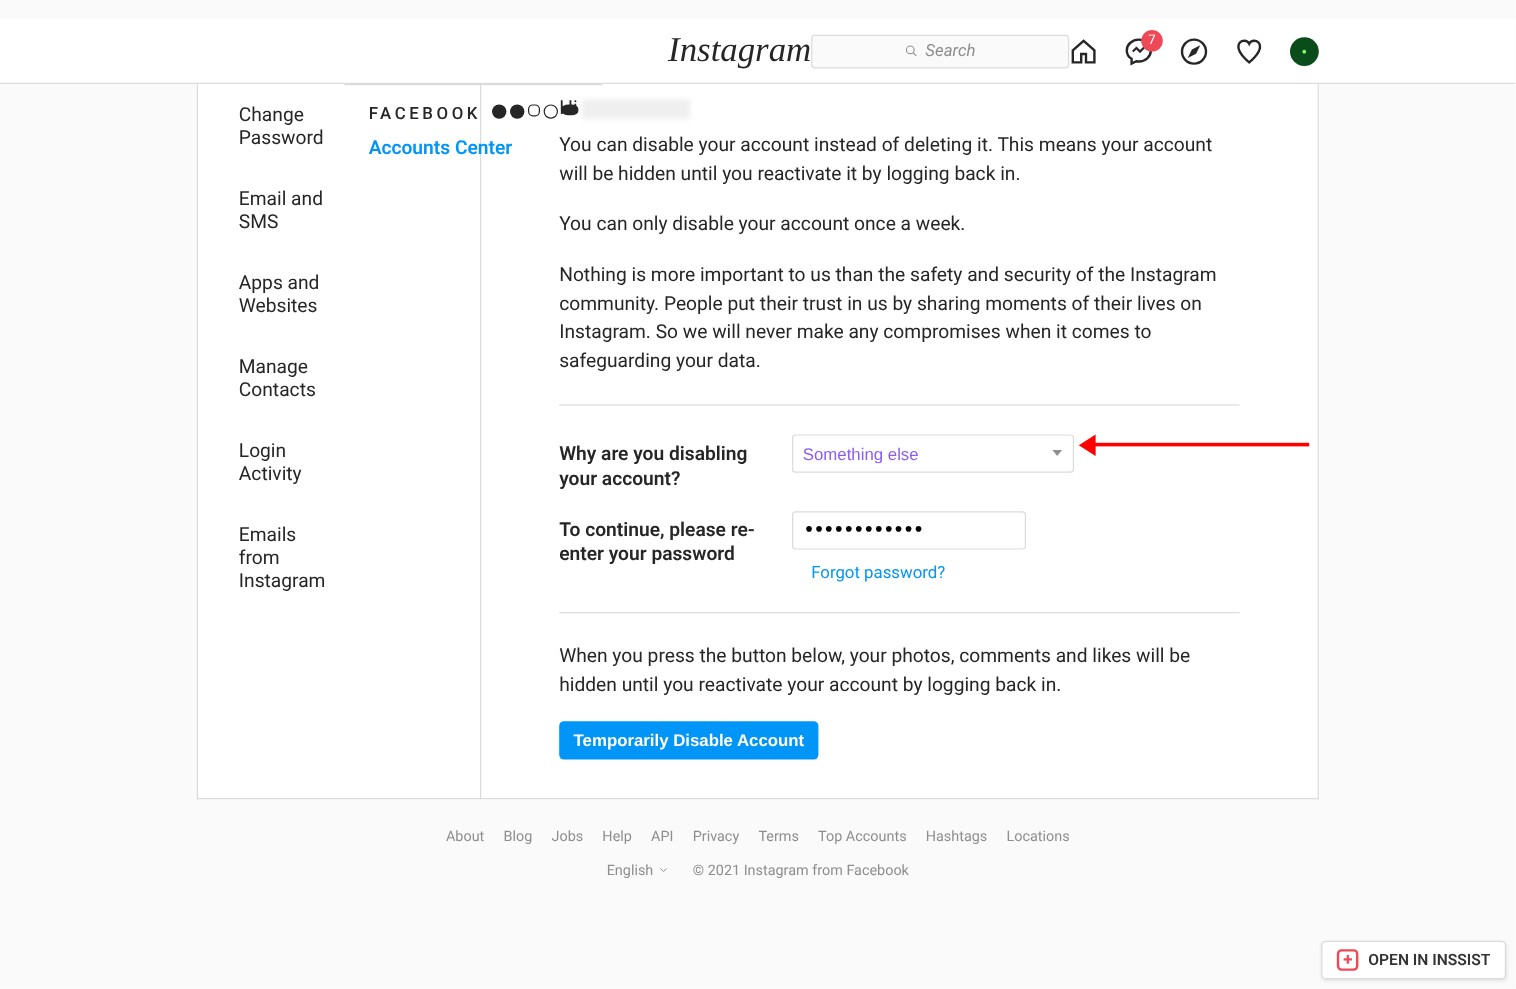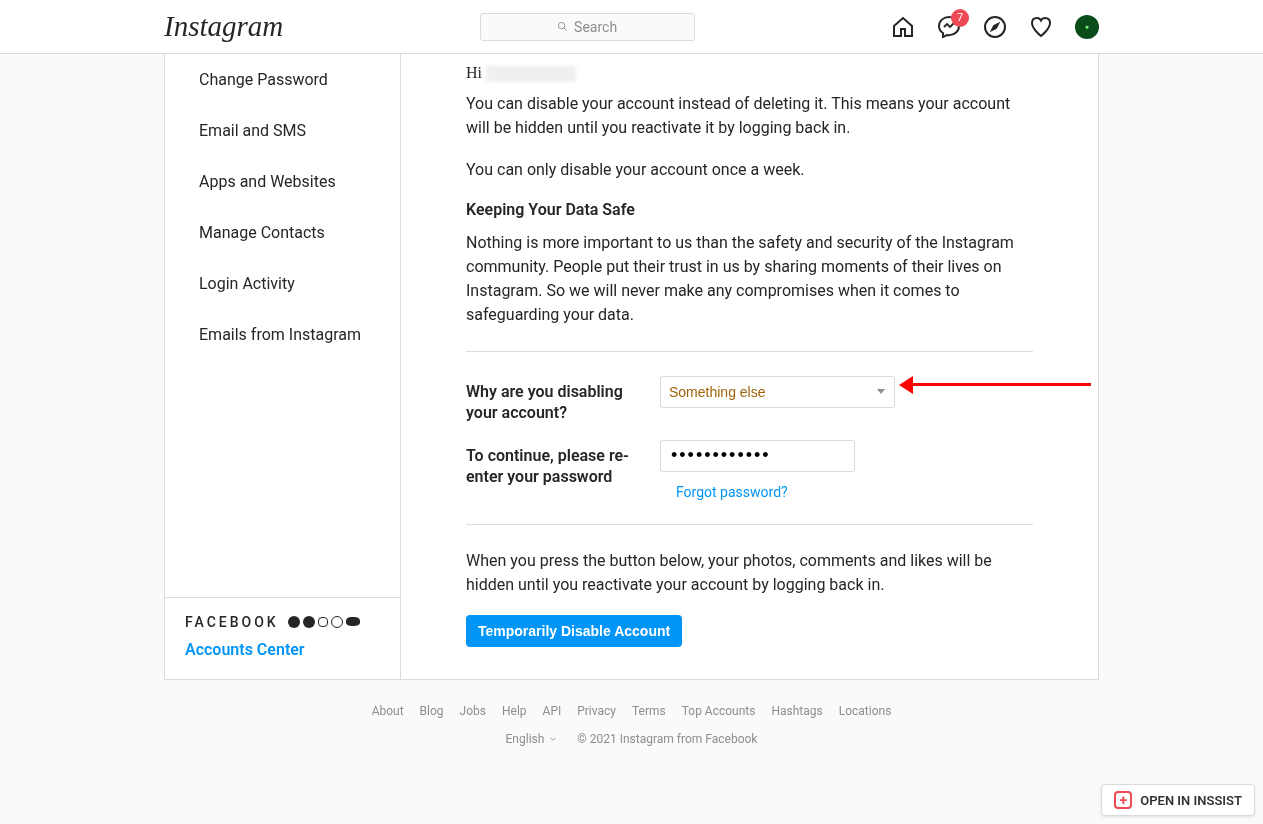--- a/index.html
+++ b/index.html
@@ -1,45 +1,45 @@
 <!DOCTYPE html>
 <html><head>
 <meta charset="utf-8">
 <style>
 * { box-sizing: border-box; margin: 0; padding: 0; }
 body { font-family: -apple-system, BlinkMacSystemFont, "Segoe UI", Roboto, Helvetica, Arial, sans-serif; background: #fafafa; color: #262626; font-size: 14px; }
 .topnav { background: #fff; border-bottom: 1px solid #dbdbdb; height: 54px; position: sticky; top: 0; z-index: 10; }
-.topnav-inner { max-width: 975px; margin: 0 auto; display: flex; align-items: center; height: 100%; padding: 0 20px; justify-content: space-between; }
+.topnav-inner { max-width: 975px; margin: 16px auto; display: flex; align-items: center; height: 100%; padding: 0 20px; justify-content: flex-end; }
 .logo { font-family: "Brush Script MT", cursive; font-size: 29px; font-style: italic; font-weight: 500; }
-.search-wrap { flex: 0 0 auto; }
+.search-wrap { flex: 0 0 auto; font-style: italic; }
 .search-box { width: 215px; height: 28px; background: #fafafa; border: 1px solid #dbdbdb; border-radius: 3px; display: flex; align-items: center; justify-content: center; color: #8e8e8e; font-size: 14px; }
 .search-box svg { margin-right: 6px; }
 .nav-icons { display: flex; align-items: center; gap: 22px; }
 .nav-icons .icon-btn { position: relative; cursor: pointer; display: flex; align-items: center; }
 .badge { position: absolute; top: -6px; right: -8px; background: #ed4956; color: #fff; border-radius: 50%; width: 18px; height: 18px; font-size: 11px; display: flex; align-items: center; justify-content: center; }
 .avatar { width: 24px; height: 24px; border-radius: 50%; background: #0a4d1a; display: flex; align-items: center; justify-content: center; color: #7bff7b; font-size: 7px; font-weight: bold; cursor: pointer; }
 .container { max-width: 935px; margin: 0 auto; display: flex; background: #fff; border: 1px solid #dbdbdb; border-top: none; }
-.sidebar { width: 236px; border-right: 1px solid #dbdbdb; display: flex; flex-direction: column; }
+.sidebar { width: 236px; border-right: 1px solid #dbdbdb; display: flex; flex-direction: row; }
 .sidebar-items { flex: 1; }
 .sidebar-item { padding: 16px 16px 16px 32px; font-size: 16px; cursor: pointer; border-left: 2px solid transparent; }
 .sidebar-footer { border-top: 1px solid #dbdbdb; padding: 16px 20px 20px; }
-.fb-row { display: flex; align-items: center; gap: 2px; margin-bottom: 10px; }
+.fb-row { display: flex; align-items: flex-start; gap: 2px; margin-bottom: 10px; }
 .fb-text { font-size: 14px; letter-spacing: 3px; font-weight: 500; margin-right: 6px; }
 .mini-icon { width: 12px; height: 12px; border-radius: 50%; background: #262626; display: inline-block; margin-left: 1px; }
 .accounts-center { color: #0095f6; font-weight: 600; font-size: 16px; cursor: pointer; }
 .main { flex: 1; padding: 0 65px 32px 65px; position: relative; }
 .para { margin: 10px 0 18px; line-height: 1.5; font-size: 16px; color: #262626; }
-.greeting { margin-top: 10px; font-size: 16px; font-family: Liberation Serif, serif; }
+.greeting { margin-top: 10px; font-size: 16px; }
 .redacted { display: inline-block; width: 90px; height: 16px; background: #efefef; vertical-align: middle; filter: blur(2px); }
 .section-title { font-weight: 600; font-size: 16px; margin: 14px 0 12px; }
 hr.div { border: none; border-top: 1px solid #dbdbdb; margin: 24px 0; }
 .form-row { display: flex; align-items: flex-start; margin-bottom: 16px; }
 .form-label { width: 194px; text-align: left; padding-right: 28px; padding-top: 6px; font-weight: 600; font-size: 16px; line-height: 1.3; }
 .form-control { width: 235px; }
-select.form-select { width: 100%; height: 32px; border: 1px solid #dbdbdb; border-radius: 3px; padding: 0 8px; background: #fff; font-size: 14px; color: #a16207; appearance: none; -webkit-appearance: none; }
+select.form-select { width: 100%; height: 32px; border: 1px solid #dbdbdb; border-radius: 3px; padding: 0 8px; background: #fff; font-size: 14px; color: #8b5cf6; appearance: none; -webkit-appearance: none; }
 .select-wrap { position: relative; width: 235px; }
 .select-wrap::after { content: ""; position: absolute; right: 10px; top: 13px; border-left: 4px solid transparent; border-right: 4px solid transparent; border-top: 5px solid #8e8e8e; pointer-events: none; }
 .arrow-annot { position: absolute; left: 870px; top: 313px; pointer-events: none; }
 .arrow-line { width: 180px; height: 3px; background: #ff0000; position: relative; }
 .arrow-head { position: absolute; left: -12px; top: -7px; width: 0; height: 0; border-top: 9px solid transparent; border-bottom: 9px solid transparent; border-right: 14px solid #ff0000; }
 input.form-input { width: 195px; height: 32px; border: 1px solid #dbdbdb; border-radius: 3px; padding: 0 10px; font-size: 18px; letter-spacing: 2px; }
 .forgot-link { color: #0095f6; font-size: 14px; cursor: pointer; margin-top: 12px; display: block; margin-left: 16px; }
 .submit-btn { background: #0095f6; color: #fff; border: none; border-radius: 4px; padding: 8px 12px; font-weight: 600; font-size: 14px; cursor: pointer; }
 .footer { max-width: 935px; margin: 24px auto 40px; text-align: center; color: #8e8e8e; font-size: 12px; }
 .footer-links { display: flex; justify-content: center; flex-wrap: wrap; gap: 16px; margin-bottom: 14px; }
@@ -114,21 +114,20 @@
       <div class="accounts-center">Accounts Center</div>
     </div>
   </div>
 
   <div class="main">
     <p class="greeting">
       <span>Hi</span> <span class="redacted"></span>
     </p>
     <p class="para">You can disable your account instead of deleting it. This means your account will be hidden until you reactivate it by logging back in.</p>
     <p class="para">You can only disable your account once a week.</p>
-    <p class="section-title">Keeping Your Data Safe</p>
     <p class="para">Nothing is more important to us than the safety and security of the Instagram community. People put their trust in us by sharing moments of their lives on Instagram. So we will never make any compromises when it comes to safeguarding your data.</p>
 
     <hr class="div">
 
     <div style="position:relative;">
       <div class="form-row">
         <div class="form-label">Why are you disabling your account?</div>
         <div class="form-control">
           <div class="select-wrap">
             <select class="form-select">

